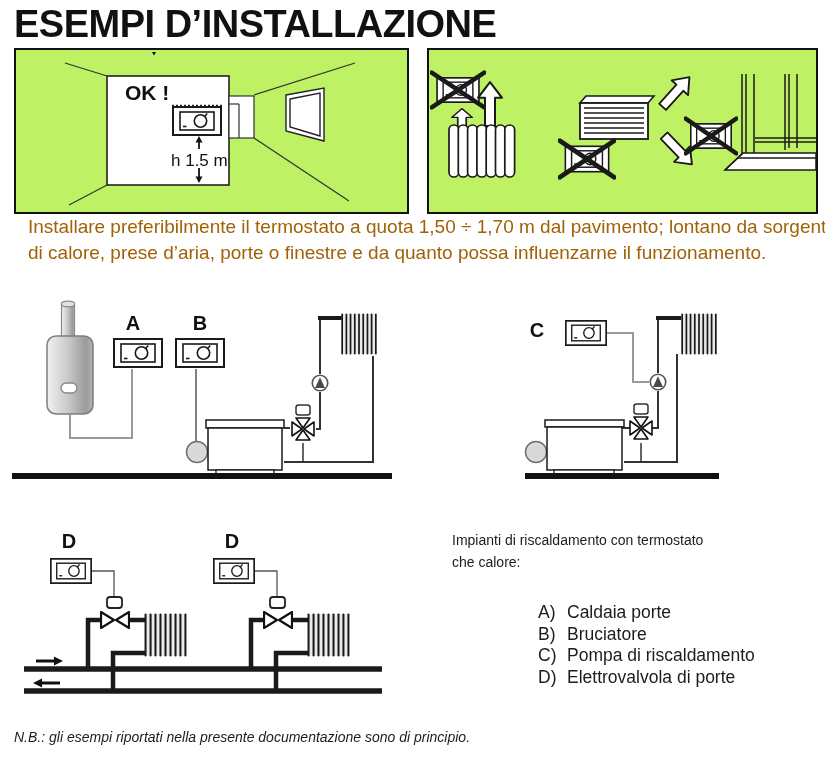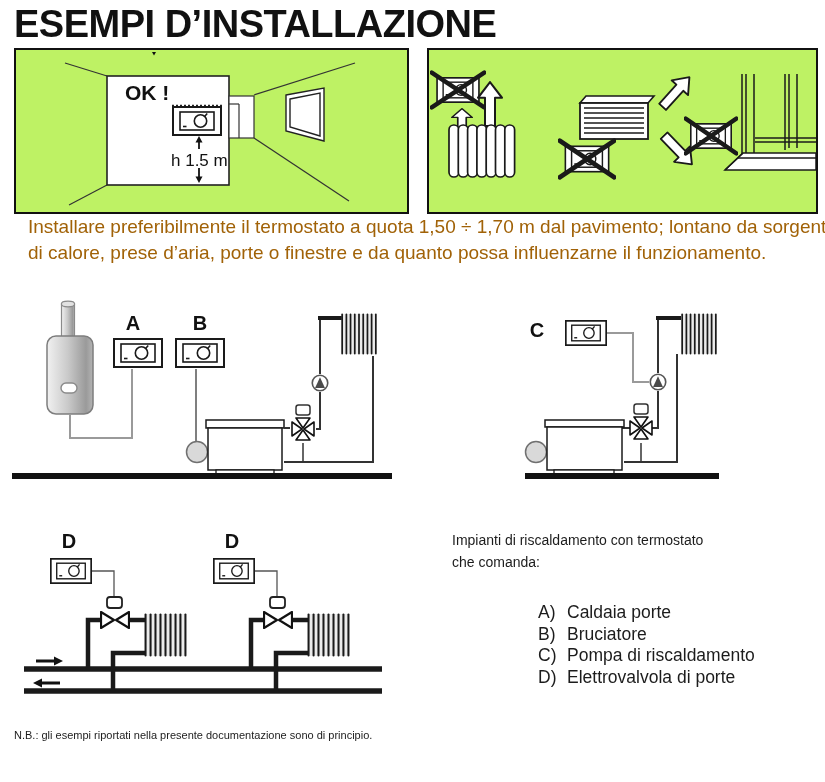--- a/index.html
+++ b/index.html
@@ -16,21 +16,21 @@
   .fig-box svg{display:block;}
   .intro{
     left:28px;top:214px;width:806px;font-size:19px;line-height:26px;color:#a16207;
   }
   .legend-heading{
     left:452px;top:529px;width:340px;font-size:14px;line-height:22px;color:#1c1c1c;
   }
   .legend-list{left:538px;top:602px;font-size:17.5px;line-height:21.7px;color:#1c1c1c;}
   .legend-row{display:flex;}
   .legend-key{width:29px;flex:0 0 29px;}
-  .footnote{left:14px;top:729px;width:780px;font-size:11px;color:#1c1c1c;}
+  .footnote{left:14px;top:729px;width:780px;font-size:14px;color:#1c1c1c;font-style:italic;}
   svg text{font-family:"Liberation Sans", sans-serif;}
   .dlabel{font-size:20px;font-weight:bold;fill:#111;}
 </style>
 </head>
 <body>
 
 <div class="page">
 
   <svg width="0" height="0" style="position:absolute" aria-hidden="true">
     <defs>
@@ -278,21 +278,21 @@
       <line x1="292" y1="115" x2="308" y2="115"></line>
       <polyline points="308,148 276,148 276,186"></polyline>
     </g>
     <rect x="270" y="92" width="15" height="11" rx="3" fill="#fff" stroke="#222" stroke-width="1.8"></rect>
     <use href="#sym-valve2" x="263" y="106" width="30" height="18"></use>
     <use href="#sym-radiator" x="306" y="107" width="45" height="46"></use>
   </svg>
 
   <div class="abs legend-heading">
     <div>Impianti di riscaldamento con termostato</div>
-    <div>che comanda:</div>
+    <div>che calore:</div>
   </div>
   <div class="abs legend-list">
     <div class="legend-row">
       <span class="legend-key">A)</span>
       <span>Caldaia porte</span>
     </div>
     <div class="legend-row">
       <span class="legend-key">B)</span>
       <span>Bruciatore</span>
     </div>

